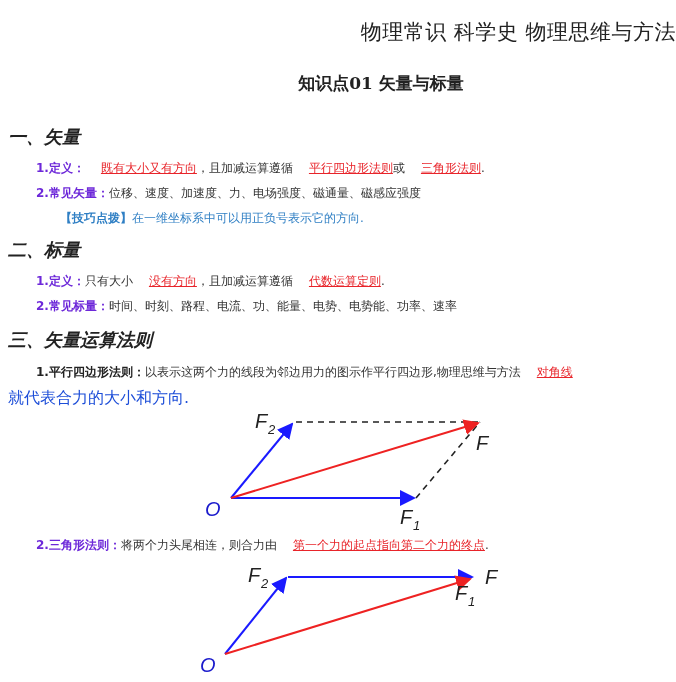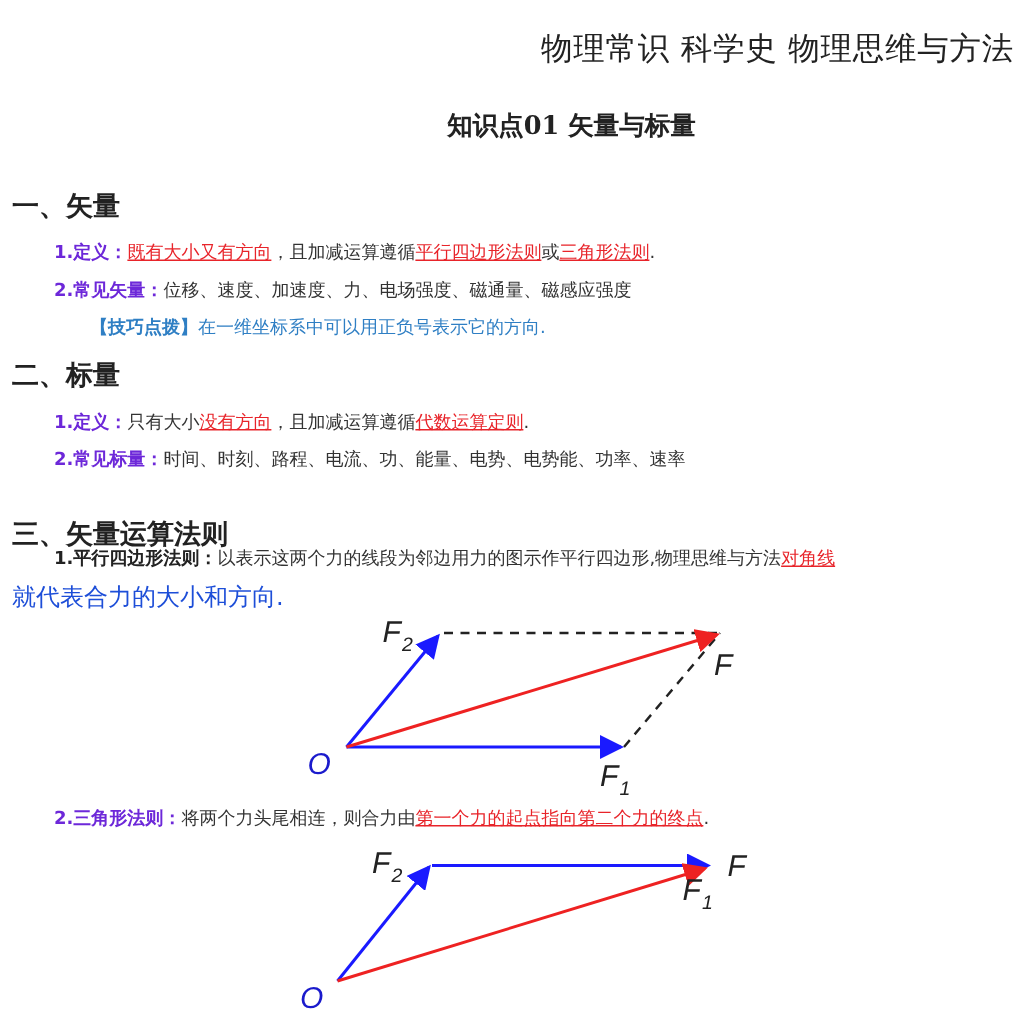--- a/index.html
+++ b/index.html
@@ -1,23 +1,23 @@
 <!DOCTYPE html>
 <html><head>
 <meta charset="utf-8">
 <style>
   html, body { margin: 0; padding: 0; background: #ffffff; }
   body { width: 676px; height: 682px; position: relative; overflow: hidden; font-family: "DejaVu Sans", sans-serif; color: #222; }
   .abs { position: absolute; white-space: nowrap; }
   .title { top: 18px; left: 0; width: 676px; text-align: right; font-family: "DejaVu Serif", serif; font-size: 21px; color: #222; letter-spacing: 0.5px; }
   .subtitle { top: 72px; left: 0; width: 676px; text-align: center; font-family: "DejaVu Serif", serif; font-size: 17px; font-weight: bold; color: #222; padding-left: 43px; }
-  .h1 { left: 8px; font-size: 18px; font-weight: bold; color: #222; }
+  .h1 { left: 8px; font-size: 18px; font-weight: bold; color: #222; font-style: italic; }
   .line { left: 36px; font-size: 12px; color: #333; }
   .line .lbl { font-weight: bold; color: #6d28d9; }
-  .red { color: #e8242a; text-decoration: underline; text-decoration-color: #e8242a; }
+  .red { color: #e8242a; text-decoration: underline; text-decoration-color: #e8242a; margin-left: 16px; }
   .tip { left: 28px; font-size: 12px; color: #2f7fc4; }
   .tip .tiplbl { font-weight: bold; }
   .para1 { left: 36px; top: 364px; font-size: 12px; color: #333; }
   .para1b { left: 8px; top: 388px; font-size: 16px; color: #1d4ed8; }
   svg text { font-family: "Liberation Sans", sans-serif; font-style: italic; }
 </style>
 </head>
 <body>
 
 <div class="abs title">物理常识 科学史 物理思维与方法</div>
@@ -35,21 +35,21 @@
 </div>
 
 <div class="abs h1" style="top:238px;">二、标量</div>
 <div class="abs line" style="top:273px;">
   <span class="lbl">1.定义：</span><span>只有大小</span><span class="red">没有方向</span><span>，且加减运算遵循</span><span class="red">代数运算定则</span><span>.</span>
 </div>
 <div class="abs line" style="top:298px;">
   <span class="lbl">2.常见标量：</span><span>时间、时刻、路程、电流、功、能量、电势、电势能、功率、速率</span>
 </div>
 
-<div class="abs h1" style="top:328px;margin-top:16px;">三、矢量运算法则</div>
+<div class="abs h1" style="top:328px;">三、矢量运算法则</div>
 <div class="abs para1">
   <span class="lbl" style="font-weight:bold;color:#222;">1.平行四边形法则：</span><span>以表示这两个力的线段为邻边用力的图示作平行四边形,物理思维与方法</span><span class="red">对角线</span>
 </div>
 <div class="abs para1b">就代表合力的大小和方向.</div>
 
 <svg class="abs" style="left:0;top:400px;" width="676" height="130">
   <defs>
     <marker id="ab" markerWidth="8" markerHeight="8" refX="7" refY="4" orient="auto">
         <path d="M0,0 L8,4 L0,8 z" fill="#1a1aff"></path>
       </marker>

